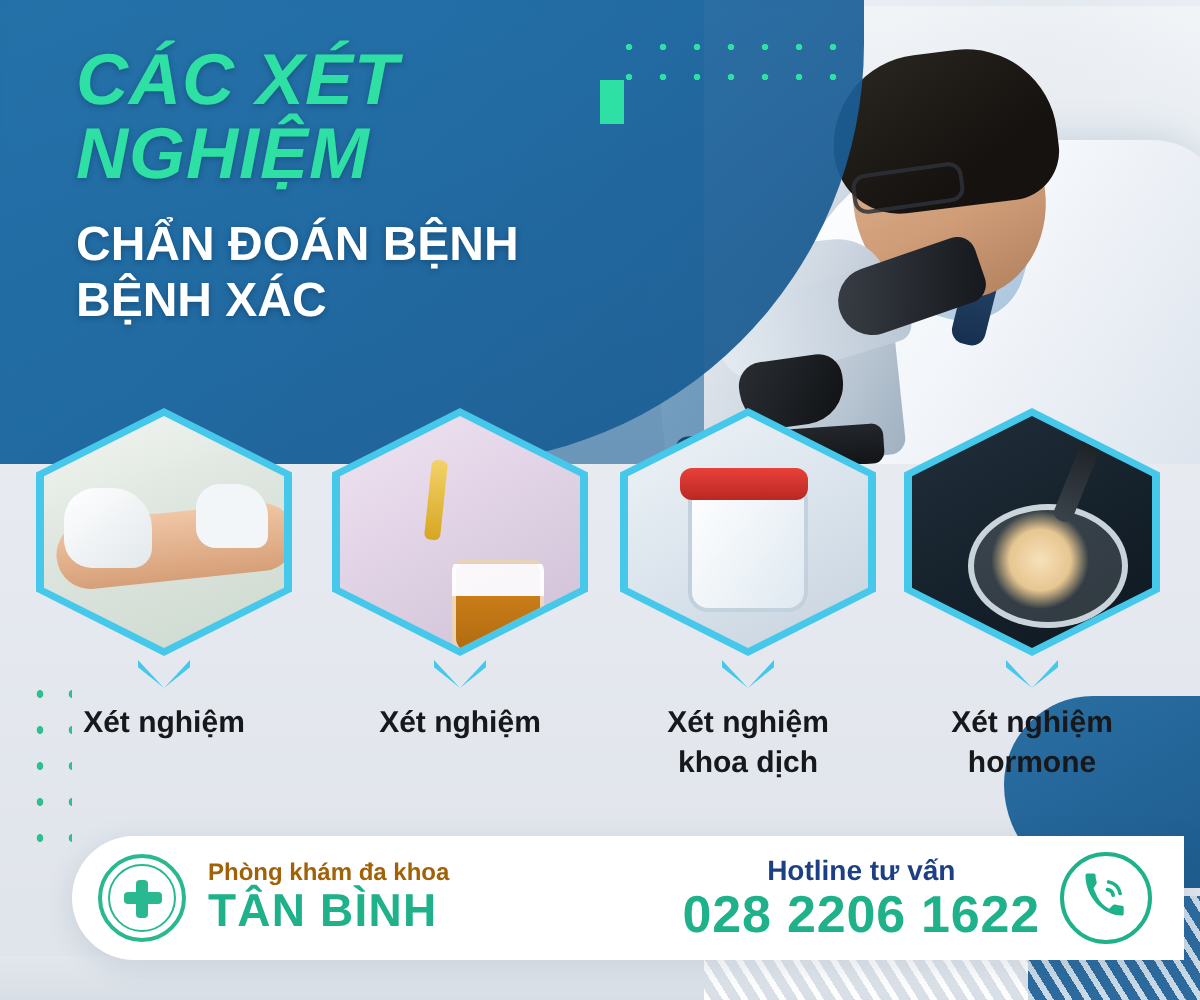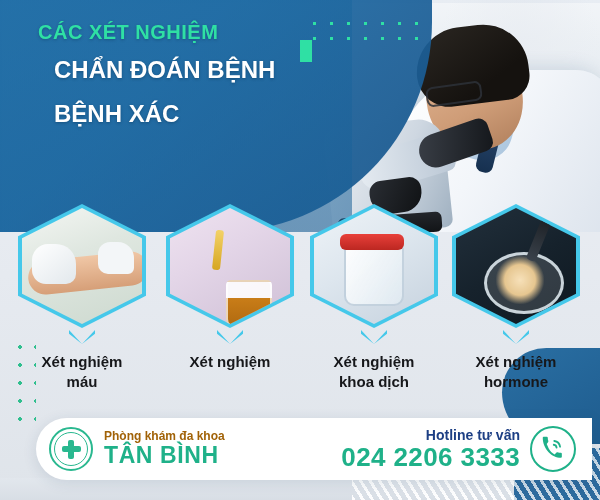--- a/index.html
+++ b/index.html
@@ -125,24 +125,24 @@
 
   
   .headline{
     position:absolute;left:38px;top:22px;width:300px;z-index:6;
   }
   .h-line1,.h-line2{
     color:#2fe0a4;font-weight:800;letter-spacing:.5px;
     line-height:1.02;margin:0;
     text-shadow:0 1px 3px rgba(6,40,70,.35);
   }
-  .h-line1{font-size:20px;}
+  .h-line1{font-size:36px;font-style:italic;}
   .h-line2{font-size:33px;margin-top:6px;}
   .h-sub1,.h-sub2{
-    color:#ffffff;font-weight:600;font-size:24px;line-height:1.16;margin:16px;
+    color:#ffffff;font-weight:600;font-size:24px;line-height:1.16;margin:0;
     text-shadow:0 1px 3px rgba(6,40,70,.4);
   }
   .h-sub1{margin-top:14px;}
 
   
   .hexrow{position:absolute;left:0;top:204px;width:600px;height:128px;z-index:7;}
   .hex{
     position:absolute;width:128px;height:124px;
   }
   .hex .outer{
@@ -272,21 +272,21 @@
   }
   .logo .cross:before{left:6.5px;top:0;width:6px;height:19px;}
   .logo .cross:after{left:0;top:6.5px;width:19px;height:6px;}
   .clinic-txt .l1{
     color:#a16207;font-size:12px;font-weight:600;line-height:1.1;
   }
   .clinic-txt .l2{
     color:#1fb189;font-size:23px;font-weight:800;letter-spacing:.6px;line-height:1.12;
   }
   .hotline{margin-left:auto;display:flex;align-items:center;gap:10px;padding-right:16px;}
-  .hot-txt{text-align:right;}
+  .hot-txt{text-align:center;}
   .hot-txt .l1{color:#1d3f84;font-size:14px;font-weight:600;line-height:1.15;}
   .hot-txt .l2{color:#1fb189;font-size:26px;font-weight:800;letter-spacing:.4px;line-height:1.1;}
   .phone-circle{
     width:46px;height:46px;border-radius:50%;border:2.5px solid #1fb189;
     display:flex;align-items:center;justify-content:center;flex:none;
   }
 
   
   .stripes{
     position:absolute;right:58px;bottom:0;width:190px;height:40px;z-index:2;
@@ -372,21 +372,20 @@
   <div class="chev" style="left:217px;"></div>
   <div class="chev" style="left:361px;"></div>
   <div class="chev" style="left:503px;"></div>
 
   <div class="blob-right"></div>
   <div class="dotgrid-left"></div>
 
   <div class="labels">
     <div class="label" style="left:12px;">
       <div>Xét nghiệm</div>
-      <div>máu</div>
     </div>
     <div class="label" style="left:160px;">
       <div>Xét nghiệm</div>
     </div>
     <div class="label" style="left:304px;">
       <div>Xét nghiệm</div>
       <div>khoa dịch</div>
     </div>
     <div class="label" style="left:446px;">
       <div>Xét nghiệm</div>
@@ -409,21 +408,21 @@
       </div>
       <div class="clinic-txt">
         <div class="l1">Phòng khám đa khoa</div>
         <div class="l2">TÂN BÌNH</div>
       </div>
     </div>
 
     <div class="hotline">
       <div class="hot-txt">
         <div class="l1">Hotline tư vấn</div>
-        <div class="l2">024 2206 3333</div>
+        <div class="l2">028 2206 1622</div>
       </div>
       <div class="phone-circle">
         <svg width="26" height="26" viewBox="0 0 24 24" aria-hidden="true">
           <path d="M7.6 12.9c1.4 2.7 3.6 4.9 6.3 6.3l2.1-2.1c.3-.3.7-.4 1.1-.2 1.1.4 2.4.6 3.6.6.6 0 1 .4 1 1v3.3c0 .6-.4 1-1 1C10.9 22.8 1.2 13.1 1.2 1.2c0-.6.4-1 1-1h3.4c.6 0 1 .4 1 1 0 1.3.2 2.5.6 3.6.1.4 0 .8-.2 1.1L5.5 8.1" fill="#1fb189" transform="translate(1.5,0.5) scale(0.86)"></path>
           <path d="M13.2 4.6a6.2 6.2 0 0 1 5.3 5.3" fill="none" stroke="#1fb189" stroke-width="1.7" stroke-linecap="round"></path>
           <path d="M12.7 8.1a3 3 0 0 1 2.6 2.6" fill="none" stroke="#1fb189" stroke-width="1.7" stroke-linecap="round"></path>
         </svg>
       </div>
     </div>
 

